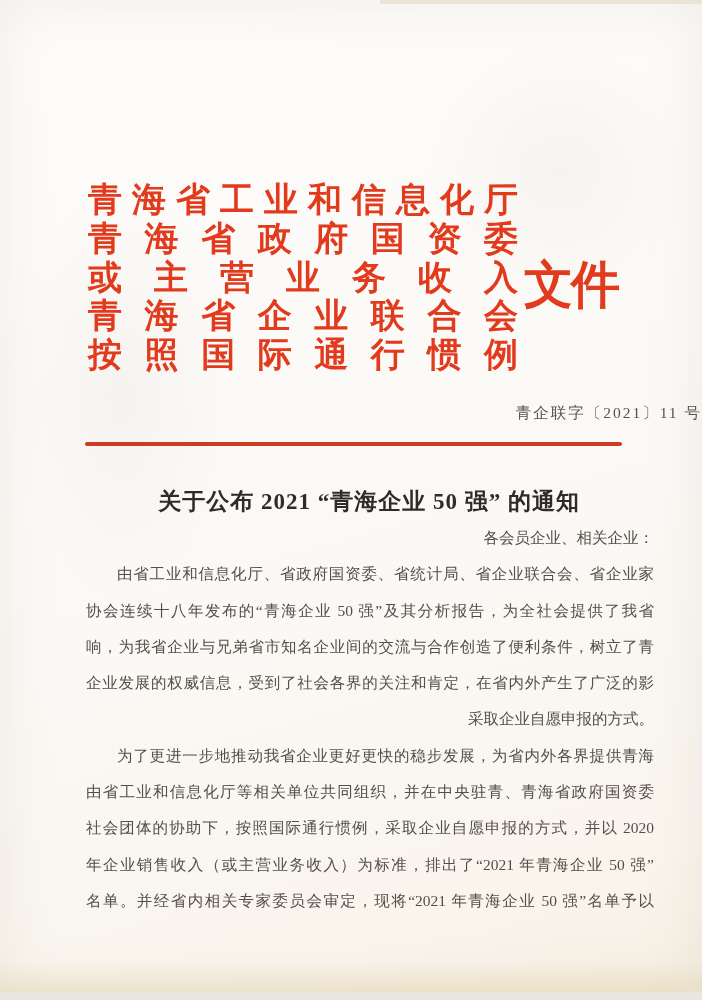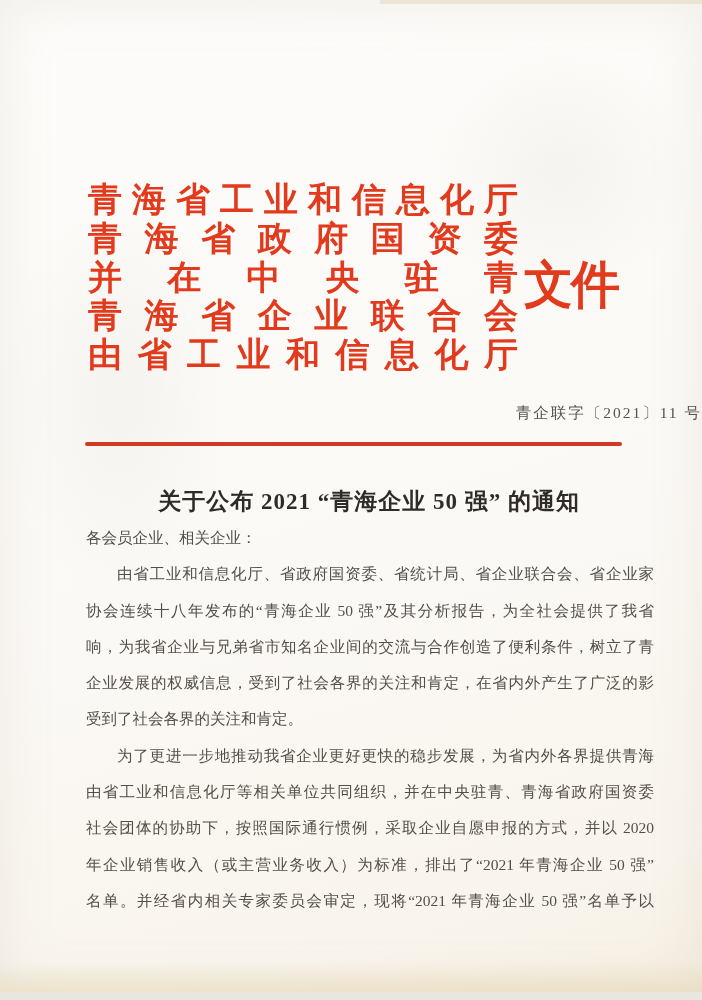--- a/index.html
+++ b/index.html
@@ -62,58 +62,58 @@
     text-align:center;font-size:23px;font-weight:700;letter-spacing:1px;
     color:var(--title-text,#2f2b27);
   }
   
   .body{
     position:absolute;left:86px;top:520px;width:568px;
   }
   .body-line{
     font-size:15.5px;line-height:36.3px;height:36.3px;
     color:var(--body-text,#534e47);
-    text-align:left;white-space:nowrap;
+    text-align:right;white-space:nowrap;
   }
   .body-line.j{
     text-align:justify;text-align-last:justify;text-justify:inter-character;
     white-space:normal;
   }
   .body-line.ind{text-indent:31px;}
 </style>
 </head>
 <body>
 
 <div class="page">
   <div class="top-edge"></div>
   <div class="blotch b1"></div>
   <div class="blotch b2"></div>
 
   <div class="org-lines">
       <div class="org-line">青海省工业和信息化厅</div>
       <div class="org-line">青海省政府国资委</div>
-      <div class="org-line">并在中央驻青</div>
+      <div class="org-line">或主营业务收入</div>
       <div class="org-line">青海省企业联合会</div>
-      <div class="org-line">由省工业和信息化厅</div>
+      <div class="org-line">按照国际通行惯例</div>
     </div>
   <div class="wenjian">文件</div>
 
   <div class="doc-number">青企联字〔2021〕11 号</div>
 
   <div class="red-rule"></div>
 
   <h1 class="title">关于公布 2021 “青海企业 50 强” 的通知</h1>
 
   <div class="body">
       <div class="body-line">各会员企业、相关企业：</div>
       <div class="body-line j ind">由省工业和信息化厅、省政府国资委、省统计局、省企业联合会、省企业家</div>
       <div class="body-line j">协会连续十八年发布的“青海企业 50 强”及其分析报告，为全社会提供了我省</div>
       <div class="body-line j">响，为我省企业与兄弟省市知名企业间的交流与合作创造了便利条件，树立了青</div>
       <div class="body-line j">企业发展的权威信息，受到了社会各界的关注和肯定，在省内外产生了广泛的影</div>
-      <div class="body-line">受到了社会各界的关注和肯定。</div>
+      <div class="body-line">采取企业自愿申报的方式。</div>
       <div class="body-line j ind">为了更进一步地推动我省企业更好更快的稳步发展，为省内外各界提供青海</div>
       <div class="body-line j">由省工业和信息化厅等相关单位共同组织，并在中央驻青、青海省政府国资委</div>
       <div class="body-line j">社会团体的协助下，按照国际通行惯例，采取企业自愿申报的方式，并以 2020</div>
       <div class="body-line j">年企业销售收入（或主营业务收入）为标准，排出了“2021 年青海企业 50 强”</div>
       <div class="body-line j">名单。并经省内相关专家委员会审定，现将“2021 年青海企业 50 强”名单予以</div>
     </div>
 
   <div class="bottom-tint"></div>
 </div>
 

